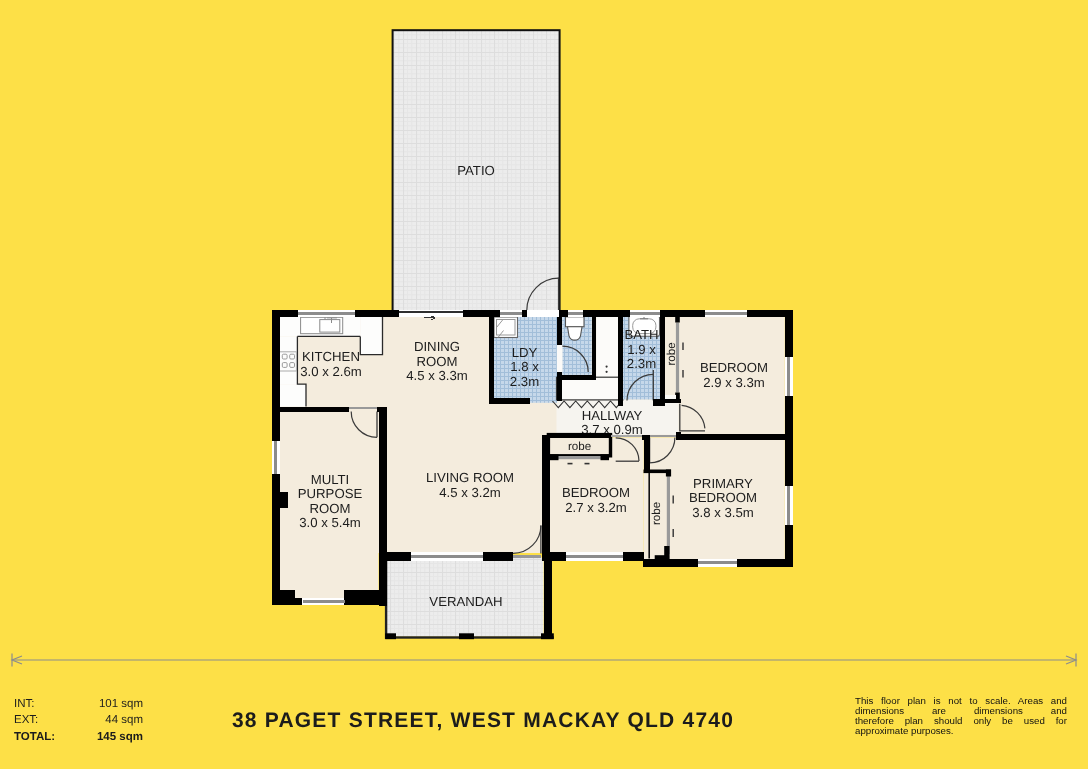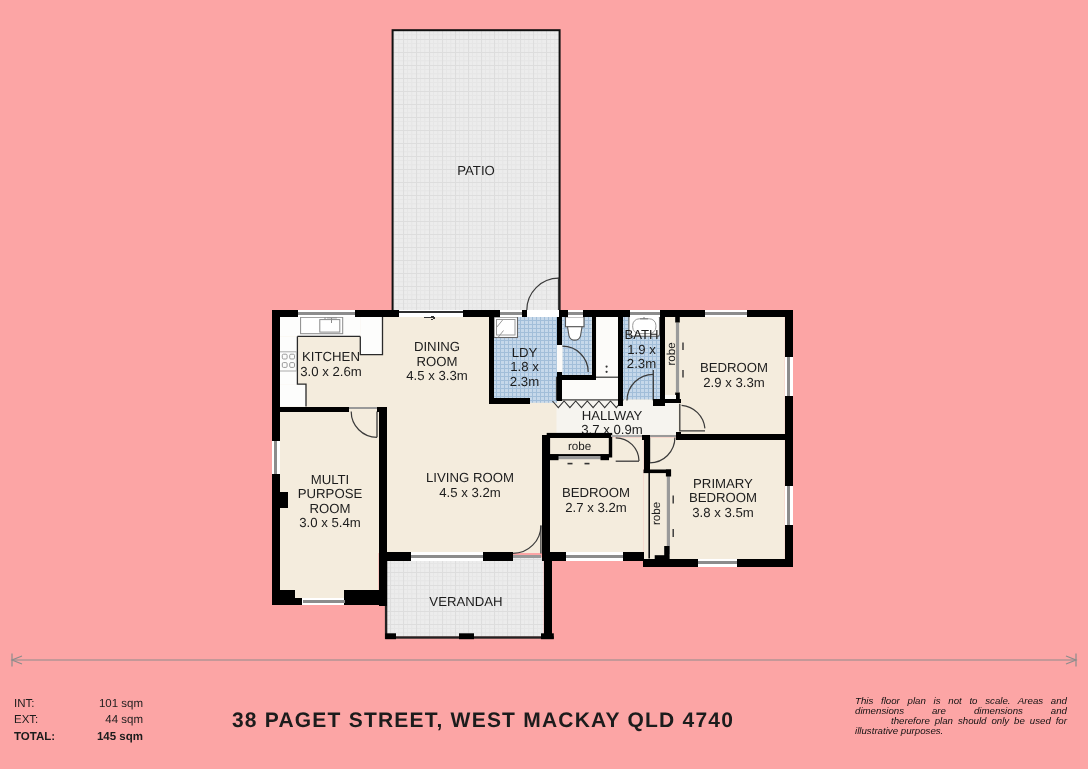--- a/index.html
+++ b/index.html
@@ -1,16 +1,16 @@
 <!DOCTYPE html>
 <html><head>
 <meta charset="utf-8">
 <style>
   html,body{margin:0;padding:0;background:#fff;}
-  .page{position:relative;width:1088px;height:769px;background:#fca5a5;overflow:hidden;
+  .page{position:relative;width:1088px;height:769px;background:#fde047;overflow:hidden;
         font-family:"Liberation Sans", sans-serif;}
   svg text{font-family:"Liberation Sans", sans-serif;fill:#1c1c1c;}
   .rm{font-size:13.2px;letter-spacing:0;}
   .sm{font-size:11.6px;}
 </style>
 </head>
 <body>
 <div class="page">
 <svg width="1088" height="769" viewBox="0 0 1088 769" xmlns="http://www.w3.org/2000/svg" text-rendering="geometricPrecision">
 <defs>
@@ -379,19 +379,19 @@
   <text x="143" y="706.5" text-anchor="end">101 sqm</text>
   <text x="14" y="723">EXT:</text>
   <text x="143" y="723" text-anchor="end">44 sqm</text>
   <text x="14" y="739.5" font-weight="bold">TOTAL:</text>
   <text x="143" y="739.5" text-anchor="end" font-weight="bold">145 sqm</text>
 </g>
 
 <text id="address" x="483" y="727" text-anchor="middle" font-size="21px" font-weight="bold" letter-spacing="1.22">38 PAGET STREET, WEST MACKAY QLD 4740</text>
 </svg>
 
-<div style="position:absolute;left:855px;top:695.5px;width:212px;font-size:9.7px;line-height:10.3px;color:#111;font-style:italic;">
+<div style="position:absolute;left:855px;top:695.5px;width:212px;font-size:9.7px;line-height:10.3px;color:#111;">
   <div style="text-align:justify;text-align-last:justify;">This floor plan is not to scale. Areas and</div>
   <div style="text-align:justify;text-align-last:justify;">dimensions are dimensions and</div>
-  <div style="text-align:justify;text-align-last:justify;margin-left:36px;">therefore plan should only be used for</div>
-  <div>illustrative purposes.</div>
+  <div style="text-align:justify;text-align-last:justify;">therefore plan should only be used for</div>
+  <div>approximate purposes.</div>
 </div>
 </div>
 
 </body></html>

